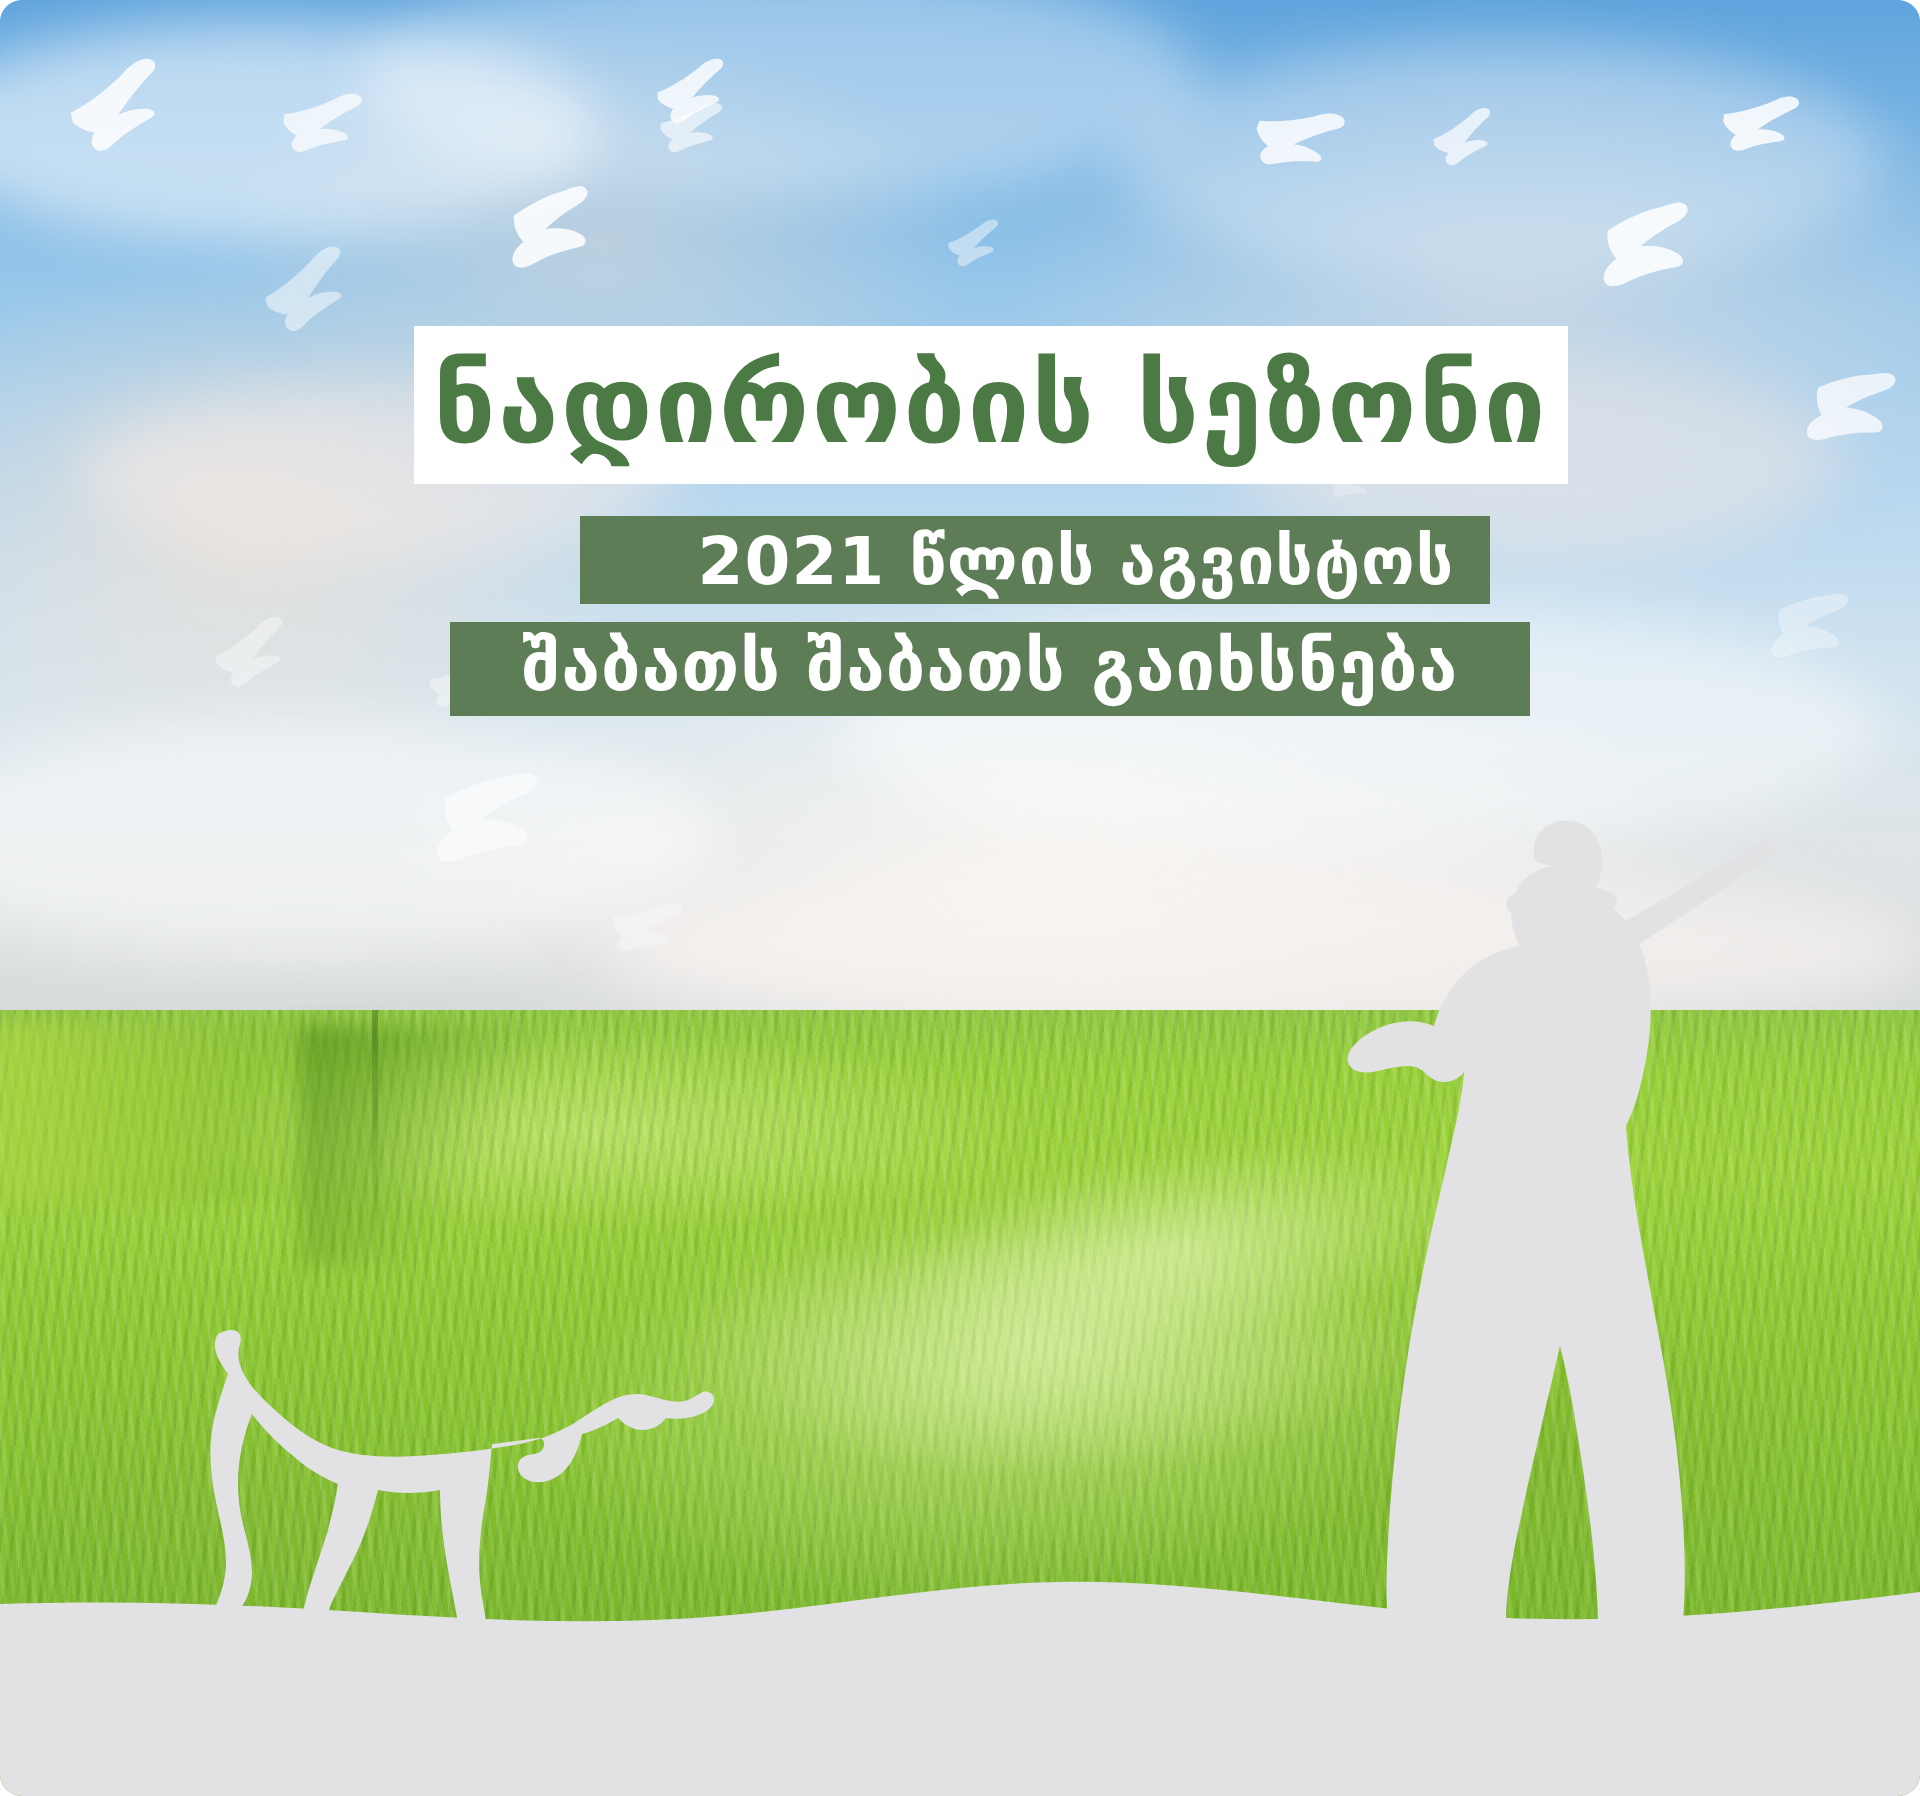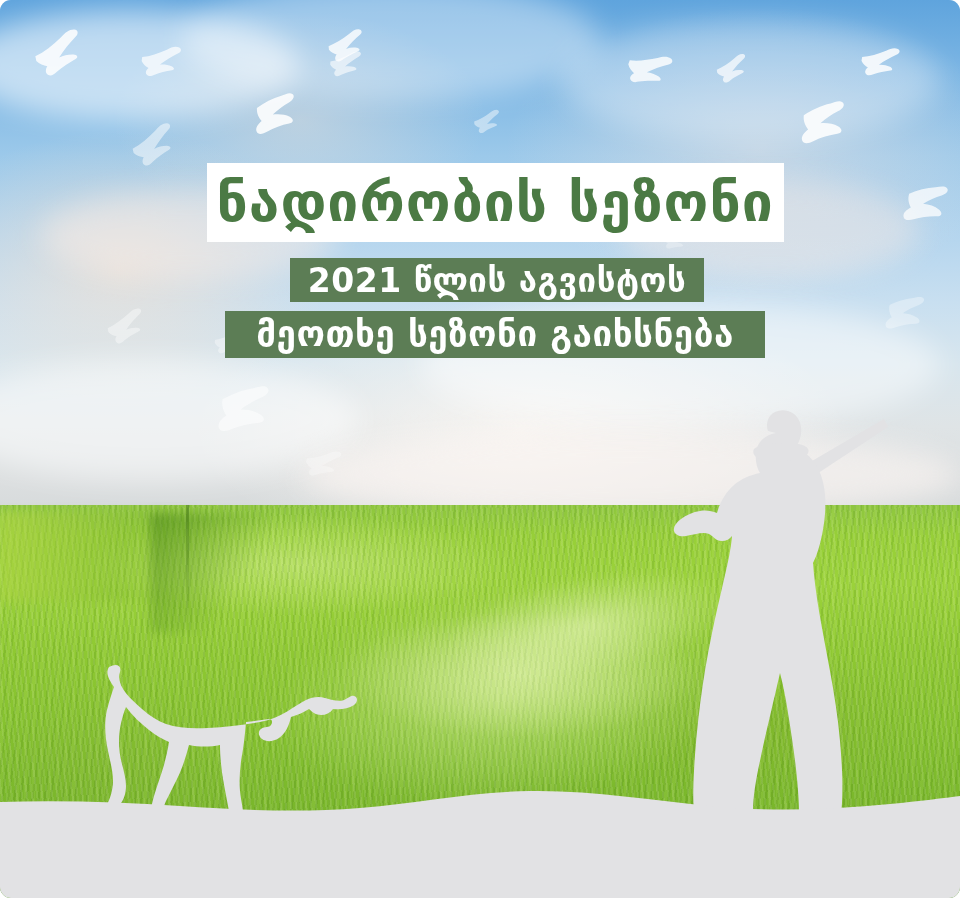--- a/index.html
+++ b/index.html
@@ -125,21 +125,21 @@
     letter-spacing:1px;
     line-height:1;
     white-space:nowrap;
     transform:scaleX(1.02);
   }
   .sub-band{
     position:absolute;
     background:#5c7d55;
     display:flex;align-items:center;justify-content:center;
   }
-  .sub1{left:290px;top:258px;width:414px;height:44px;}
+  .sub1{left:290px;top:258px;width:414px;height:44px;padding-left:41px;}
   .sub2{left:225px;top:311px;width:540px;height:47px;}
   .sub-text{
     color:#ffffff;
     font-size:33px;
     font-weight:700;
     line-height:1;
     white-space:nowrap;
     letter-spacing:0.5px;
   }
   .sub2 .sub-text{font-size:35px;}
@@ -390,16 +390,16 @@
   </svg>
 
   <div class="title-banner">
     <span class="title-text">ნადირობის სეზონი</span>
   </div>
 
   <div class="sub-band sub1">
     <span class="sub-text">2021 წლის აგვისტოს</span>
   </div>
   <div class="sub-band sub2">
-    <span class="sub-text">მეოთხე სეზონი გაიხსნება</span>
+    <span class="sub-text">შაბათს შაბათს გაიხსნება</span>
   </div>
 
 </div>
 
 </body></html>

